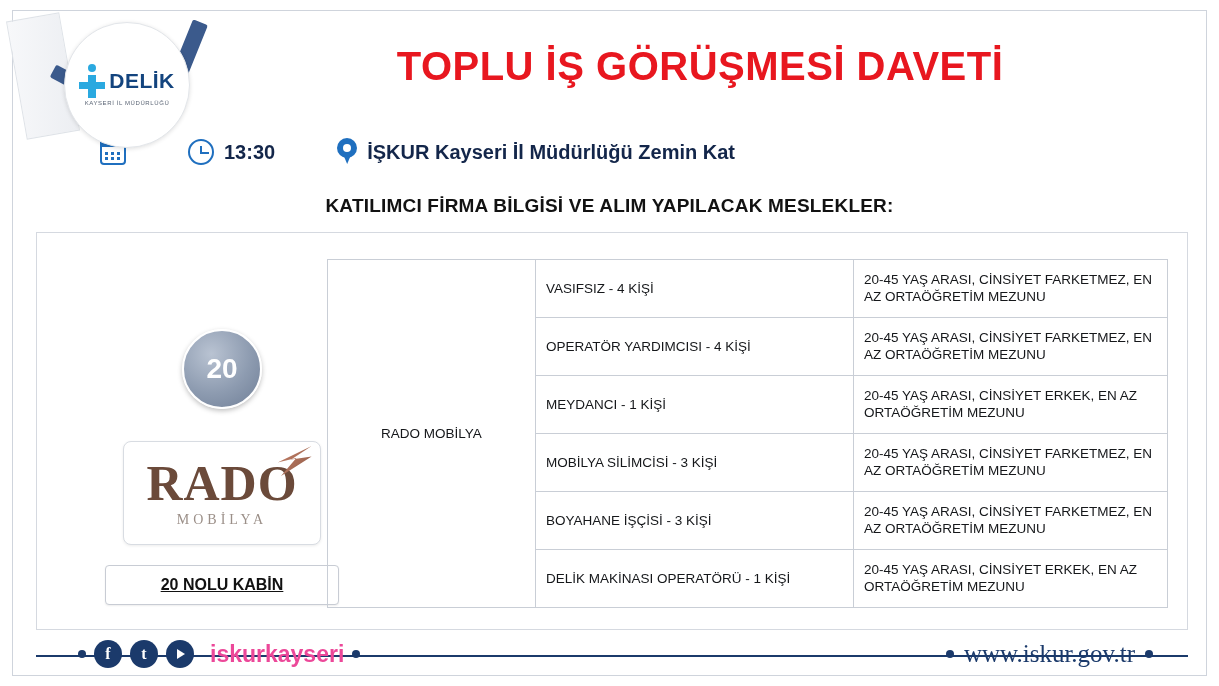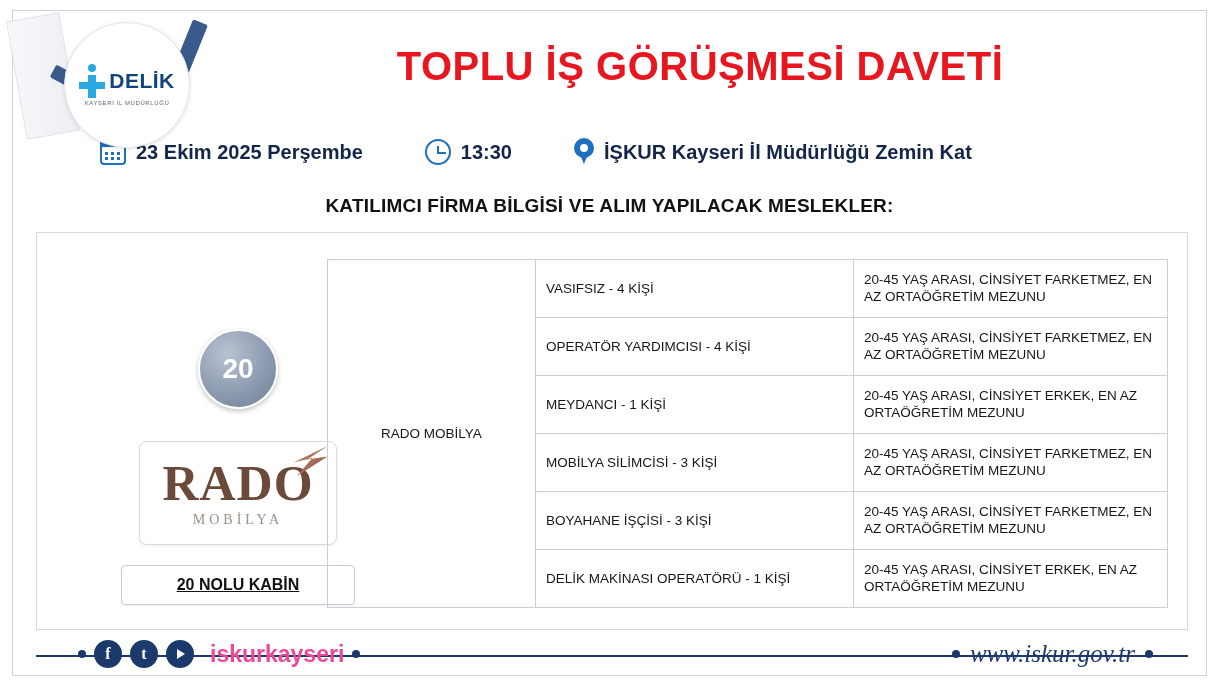--- a/index.html
+++ b/index.html
@@ -251,21 +251,21 @@
     width: 1152px;
     height: 398px;
     border: 1px solid #d5d9e0;
     background: #ffffff;
     box-sizing: border-box;
   }
 
   
   .left-col {
     position: absolute;
-    left: 76px;
+    left: 60px;
     top: 14px;
     width: 250px;
     height: 370px;
     display: flex;
     flex-direction: column;
     align-items: center;
   }
   .cabin-badge {
     margin-top: 82px;
     width: 76px; height: 76px;
@@ -424,21 +424,20 @@
   }
   .website {
     position: absolute;
     right: 66px;
     top: 640px;
     display: flex;
     align-items: center;
     gap: 10px;
     font-family: "Liberation Serif", serif;
     font-size: 25px;
-    font-style: italic;
     color: #1b3a6b;
   }
 </style>
 </head>
 <body>
 
 <div class="page">
 
   <div class="page-border"></div>
 
@@ -463,21 +462,20 @@
   <div class="info-row">
     <div class="info-item">
       <span class="cal-icon">
         <span class="d d1"></span>
           <span class="d d2"></span>
           <span class="d d3"></span>
         <span class="d d4"></span>
           <span class="d d5"></span>
           <span class="d d6"></span>
       </span>
-      <span>23 Ekim 2025 Perşembe</span>
     </div>
     <div class="info-gap-1"></div>
     <div class="info-item">
       <span class="clock-icon">
         <span class="h"></span>
           <span class="m"></span>
       </span>
       <span>13:30</span>
     </div>
     <div class="info-gap-2"></div>

